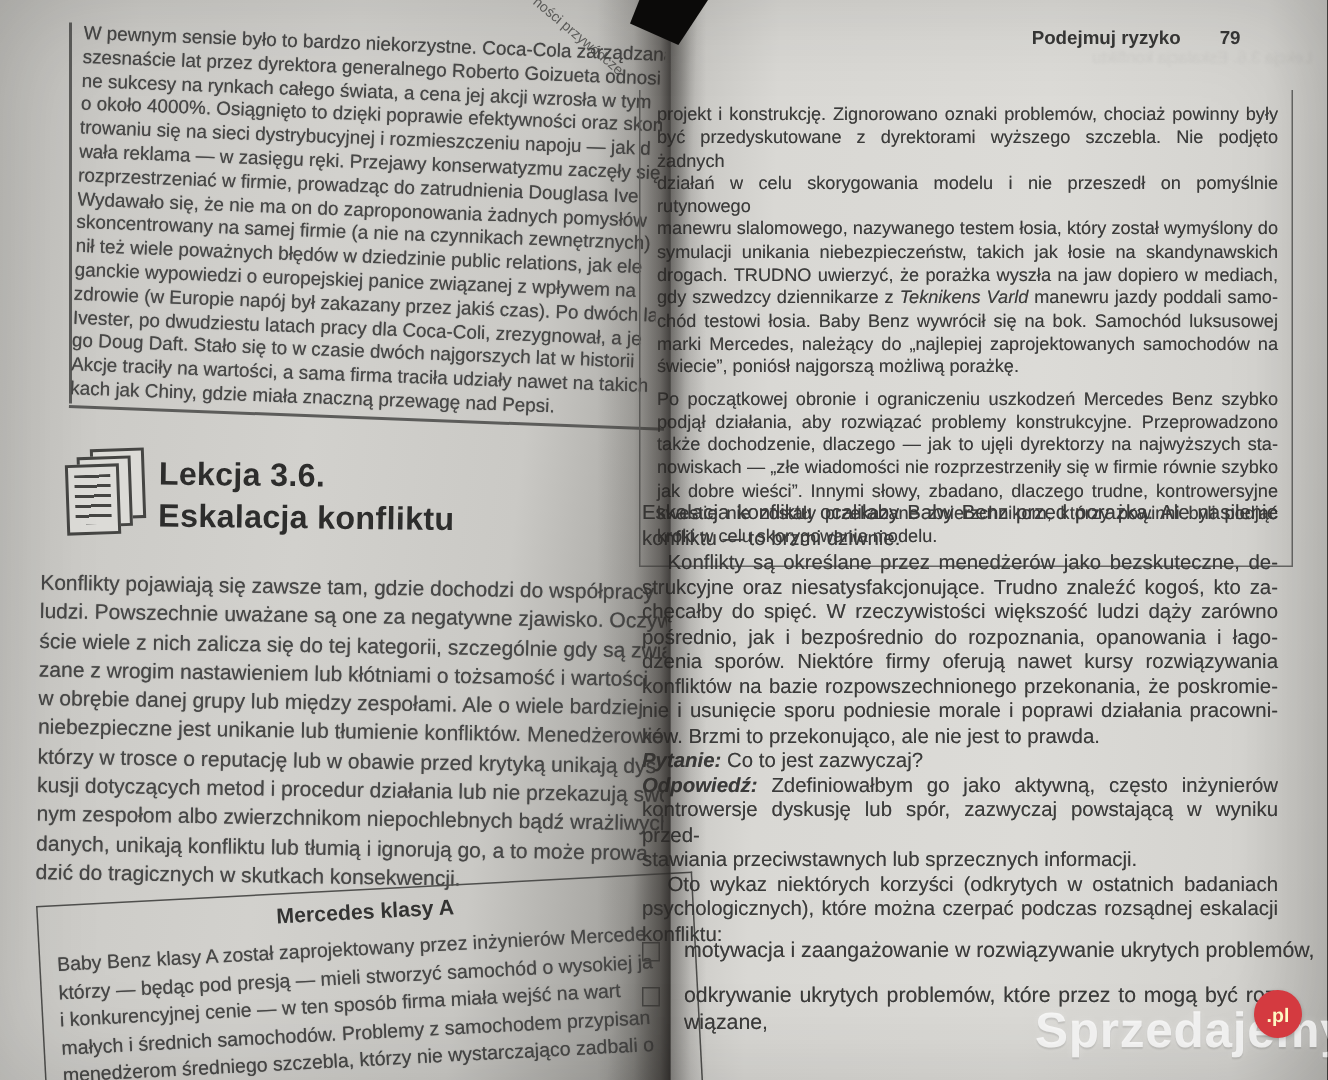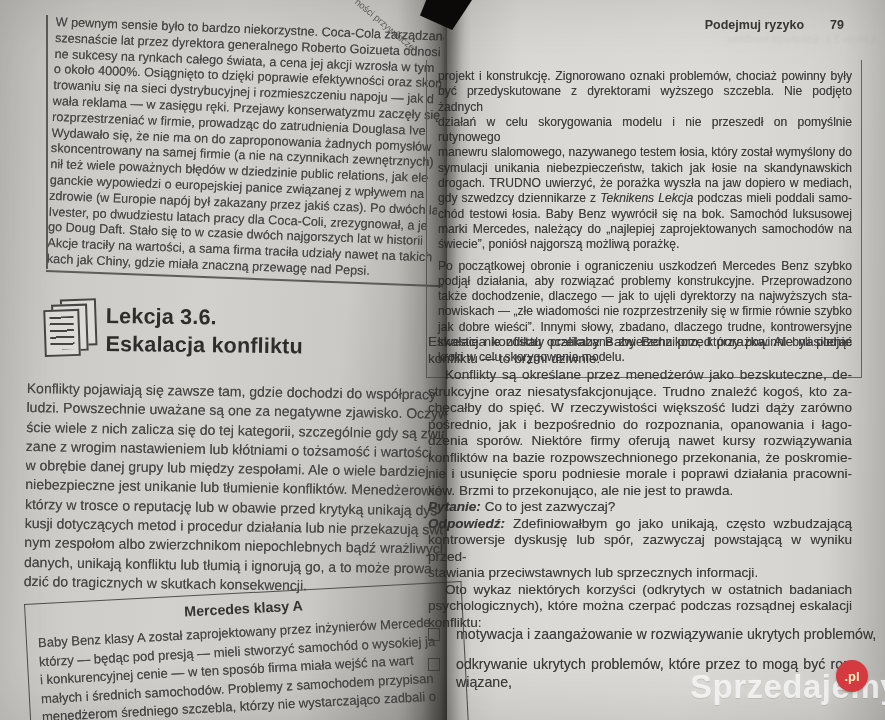--- a/index.html
+++ b/index.html
@@ -46,21 +46,21 @@
   #para-lines{position:absolute;left:27px;top:379px;width:418px;height:216px;overflow:hidden;
     font-size:14px;line-height:19.3px;transform:rotate(0.9deg);transform-origin:left top;z-index:2;}
   
   #mercedes-box{position:absolute;left:24px;top:604px;width:436px;height:150px;
     border:1.8px solid #4f4f4d;border-bottom:none;transform:rotate(-3deg);transform-origin:left top;
     overflow:hidden;z-index:2;}
   #mercedes-title{margin-top:7px;text-align:center;font-size:14.2px;font-weight:bold;color:#333332;}
   #mercedes-lines{padding:7px 8px 0 11px;font-size:13px;line-height:18.6px;}
   
   .rp-text{color:#3b3b3a;text-shadow:0 0 0.4px rgba(60,60,60,0.55);}
-  #rp-header{position:absolute;left:632px;top:18px;width:212px;display:flex;justify-content:flex-end;
+  #rp-header{position:absolute;left:615px;top:18px;width:212px;display:flex;justify-content:flex-end;
     gap:26px;font-size:12.5px;font-weight:600;color:#373736;z-index:2;}
   #ghost-text{position:absolute;left:575px;top:33px;width:300px;font-size:11px;color:rgba(80,80,80,0.6);
     opacity:0.12;filter:blur(1.2px);transform:scaleX(-1);z-index:1;}
   #story-box{position:absolute;left:426px;top:60px;width:436px;box-sizing:border-box;
     border:1.3px solid #666664;border-top:none;padding:9px 9px 11px 11px;
     font-size:12.1px;line-height:15.3px;z-index:2;}
   #story-box .spacer{height:6px;}
   #rp-body{position:absolute;left:428px;top:334px;width:424px;
     font-size:13.6px;line-height:16.5px;z-index:2;}
   #rp-bullets{position:absolute;left:427px;top:625px;width:428px;z-index:2;}
@@ -149,21 +149,21 @@
   <div id="ghost-text">Lekcja 3.6. Eskalacja konfliktu</div>
 
   <div id="story-box" class="rp-text justify-lines">
     <div class="justify-lines">
         <div class="line just">projekt i konstrukcję. Zignorowano oznaki problemów, chociaż powinny były</div>
         <div class="line just">być przedyskutowane z dyrektorami wyższego szczebla. Nie podjęto żadnych</div>
         <div class="line just">działań w celu skorygowania modelu i nie przeszedł on pomyślnie rutynowego</div>
         <div class="line just">manewru slalomowego, nazywanego testem łosia, który został wymyślony do</div>
         <div class="line just">symulacji unikania niebezpieczeństw, takich jak łosie na skandynawskich</div>
         <div class="line just">drogach. TRUDNO uwierzyć, że porażka wyszła na jaw dopiero w mediach,</div>
-        <div class="line just"><span>gdy szwedzcy dziennikarze z </span><span class="i">Teknikens Lekcja</span><span> podczas mieli poddali samo-</span></div>
+        <div class="line just"><span>gdy szwedzcy dziennikarze z </span><span class="i">Teknikens Varld</span><span> manewru jazdy poddali samo-</span></div>
         <div class="line just">chód testowi łosia. Baby Benz wywrócił się na bok. Samochód luksusowej</div>
         <div class="line just">marki Mercedes, należący do „najlepiej zaprojektowanych samochodów na</div>
         <div class="line">świecie”, poniósł najgorszą możliwą porażkę.</div>
       </div>
     <div class="spacer"></div>
     <div class="justify-lines">
         <div class="line just">Po początkowej obronie i ograniczeniu uszkodzeń Mercedes Benz szybko</div>
         <div class="line just">podjął działania, aby rozwiązać problemy konstrukcyjne. Przeprowadzono</div>
         <div class="line just">także dochodzenie, dlaczego — jak to ujęli dyrektorzy na najwyższych sta-</div>
         <div class="line just">nowiskach — „złe wiadomości nie rozprzestrzeniły się w firmie równie szybko</div>
@@ -178,21 +178,21 @@
       <div class="line">konfliktu — to brzmi dziwnie.</div>
       <div class="line just ind">Konflikty są określane przez menedżerów jako bezskuteczne, de-</div>
       <div class="line just">strukcyjne oraz niesatysfakcjonujące. Trudno znaleźć kogoś, kto za-</div>
       <div class="line just">chęcałby do spięć. W rzeczywistości większość ludzi dąży zarówno</div>
       <div class="line just">pośrednio, jak i bezpośrednio do rozpoznania, opanowania i łago-</div>
       <div class="line just">dzenia sporów. Niektóre firmy oferują nawet kursy rozwiązywania</div>
       <div class="line just">konfliktów na bazie rozpowszechnionego przekonania, że poskromie-</div>
       <div class="line just">nie i usunięcie sporu podniesie morale i poprawi działania pracowni-</div>
       <div class="line">ków. Brzmi to przekonująco, ale nie jest to prawda.</div>
       <div class="line"><span class="b i">Pytanie:</span><span> Co to jest zazwyczaj?</span></div>
-      <div class="line just"><span class="b i">Odpowiedź:</span><span> Zdefiniowałbym go jako unikają, często wzbudzającą</span></div>
+      <div class="line just"><span class="b i">Odpowiedź:</span><span> Zdefiniowałbym go jako aktywną, często inżynierów</span></div>
       <div class="line just">kontrowersje dyskusję lub spór, zazwyczaj powstającą w wyniku przed-</div>
       <div class="line">stawiania przeciwstawnych lub sprzecznych informacji.</div>
       <div class="line just ind">Oto wykaz niektórych korzyści (odkrytych w ostatnich badaniach</div>
       <div class="line just">psychologicznych), które można czerpać podczas rozsądnej eskalacji</div>
       <div class="line">konfliktu:</div>
     </div>
 
   <div id="rp-bullets" class="rp-text">
       <div class="bullet-row">
         <span class="square"></span>

